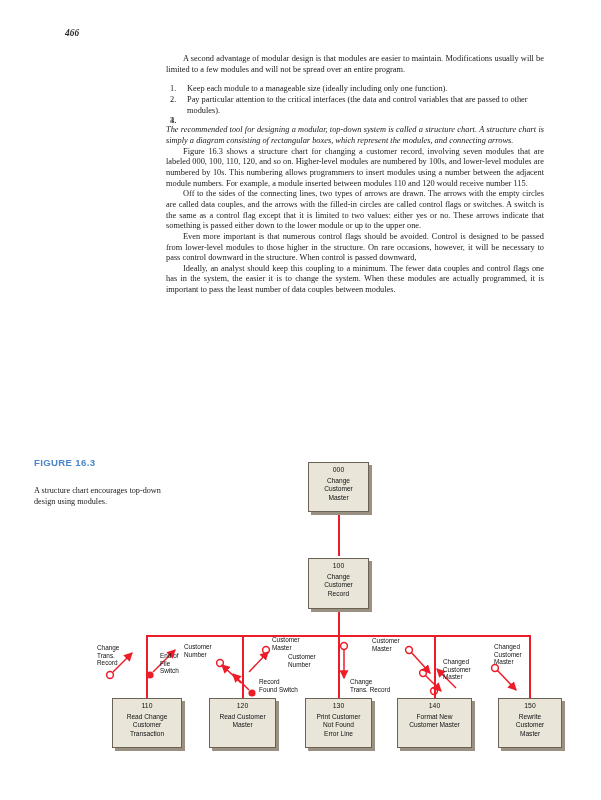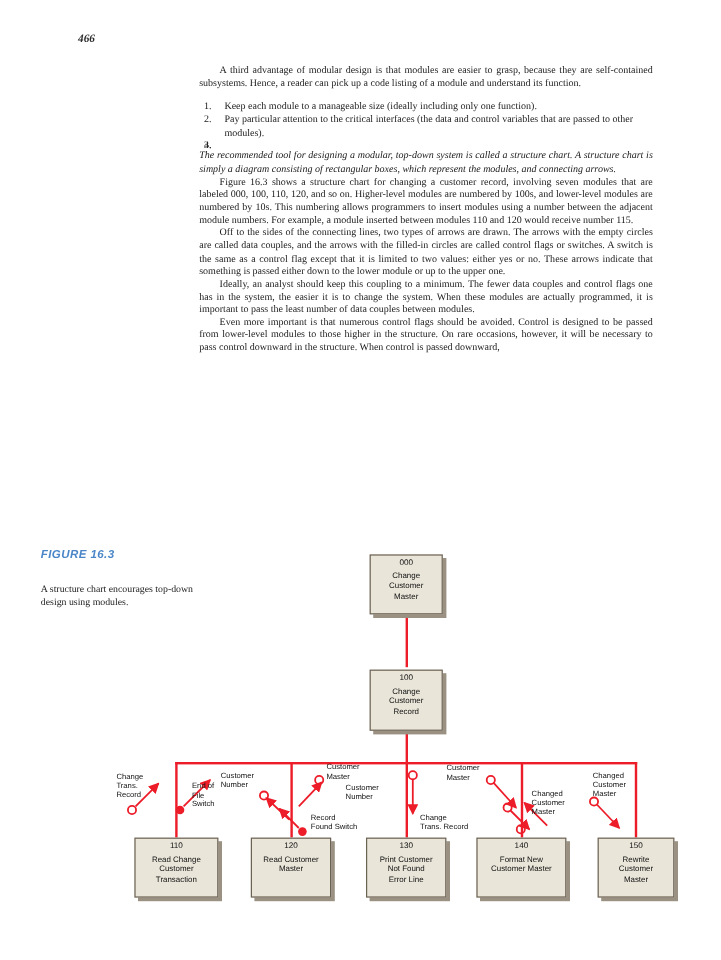--- a/index.html
+++ b/index.html
@@ -40,21 +40,20 @@
   ol.guides li .num{position:absolute;left:4px;top:0;}
 
   
   .figure-caption{
     position:absolute;left:34px;top:457px;width:128px;
   }
   .fig-label{
     font-family:"Liberation Sans", sans-serif;
     font-weight:bold;font-size:9.6px;letter-spacing:.35px;
     color:#4a86c8;
-    font-style:italic;
   }
   .fig-desc{
     margin-top:17px;
     font-size:8.2px;line-height:11px;color:#1a1a1a;
   }
 
   
   .chart{
     position:absolute;left:0;top:440px;width:601px;height:360px;
   }
@@ -86,21 +85,21 @@
   svg.arrows{position:absolute;left:0;top:0;width:601px;height:360px;overflow:visible;}
 </style>
 </head>
 <body>
 
 <div class="runhead">
   <span class="folio">466</span>
 </div>
 
 <div class="col">
-  <p class="ind">A third advantage of modular design is that modules are easier to grasp, because they are self-contained subsystems. Hence, a reader can pick up a code listing of a module and understand its function.</p>
+  <p class="ind">A second advantage of modular design is that modules are easier to maintain. Modifications usually will be limited to a few modules and will not be spread over an entire program.</p>
 
   <ol class="guides">
     <li>
       <span class="num">1.</span>
       <span>Keep each module to a manageable size (ideally including only one function).</span>
     </li>
     <li>
       <span class="num">2.</span>
       <span>Pay particular attention to the critical interfaces (the data and control variables that are passed to other modules).</span>
     </li>
@@ -108,22 +107,22 @@
       <span class="num">3.</span>
     </li>
     <li>
       <span class="num">4.</span>
     </li>
   </ol>
 
   <p class="noind blk">The recommended tool for designing a modular, top-down system is called a structure chart. A structure chart is simply a diagram consisting of rectangular boxes, which represent the modules, and connecting arrows.</p>
   <p class="ind">Figure 16.3 shows a structure chart for changing a customer record, involving seven modules that are labeled 000, 100, 110, 120, and so on. Higher-level modules are numbered by 100s, and lower-level modules are numbered by 10s. This numbering allows programmers to insert modules using a number between the adjacent module numbers. For example, a module inserted between modules 110 and 120 would receive number 115.</p>
   <p class="ind">Off to the sides of the connecting lines, two types of arrows are drawn. The arrows with the empty circles are called data couples, and the arrows with the filled-in circles are called control flags or switches. A switch is the same as a control flag except that it is limited to two values: either yes or no. These arrows indicate that something is passed either down to the lower module or up to the upper one.</p>
+  <p class="ind">Even more important is that numerous control flags should be avoided. Control is designed to be passed from lower-level modules to those higher in the structure. On rare occasions, however, it will be necessary to pass control downward in the structure. When control is passed downward,</p>
   <p class="ind">Ideally, an analyst should keep this coupling to a minimum. The fewer data couples and control flags one has in the system, the easier it is to change the system. When these modules are actually programmed, it is important to pass the least number of data couples between modules.</p>
-  <p class="ind">Even more important is that numerous control flags should be avoided. Control is designed to be passed from lower-level modules to those higher in the structure. On rare occasions, however, it will be necessary to pass control downward in the structure. When control is passed downward,</p>
 </div>
 
 <div class="figure-caption">
   <div class="fig-label">FIGURE 16.3</div>
   <div class="fig-desc">A structure chart encourages top-down design using modules.</div>
 </div>
 
 <div class="chart">
 
   <div class="ln vl" style="left:338px;top:72px;height:44px;"></div>

